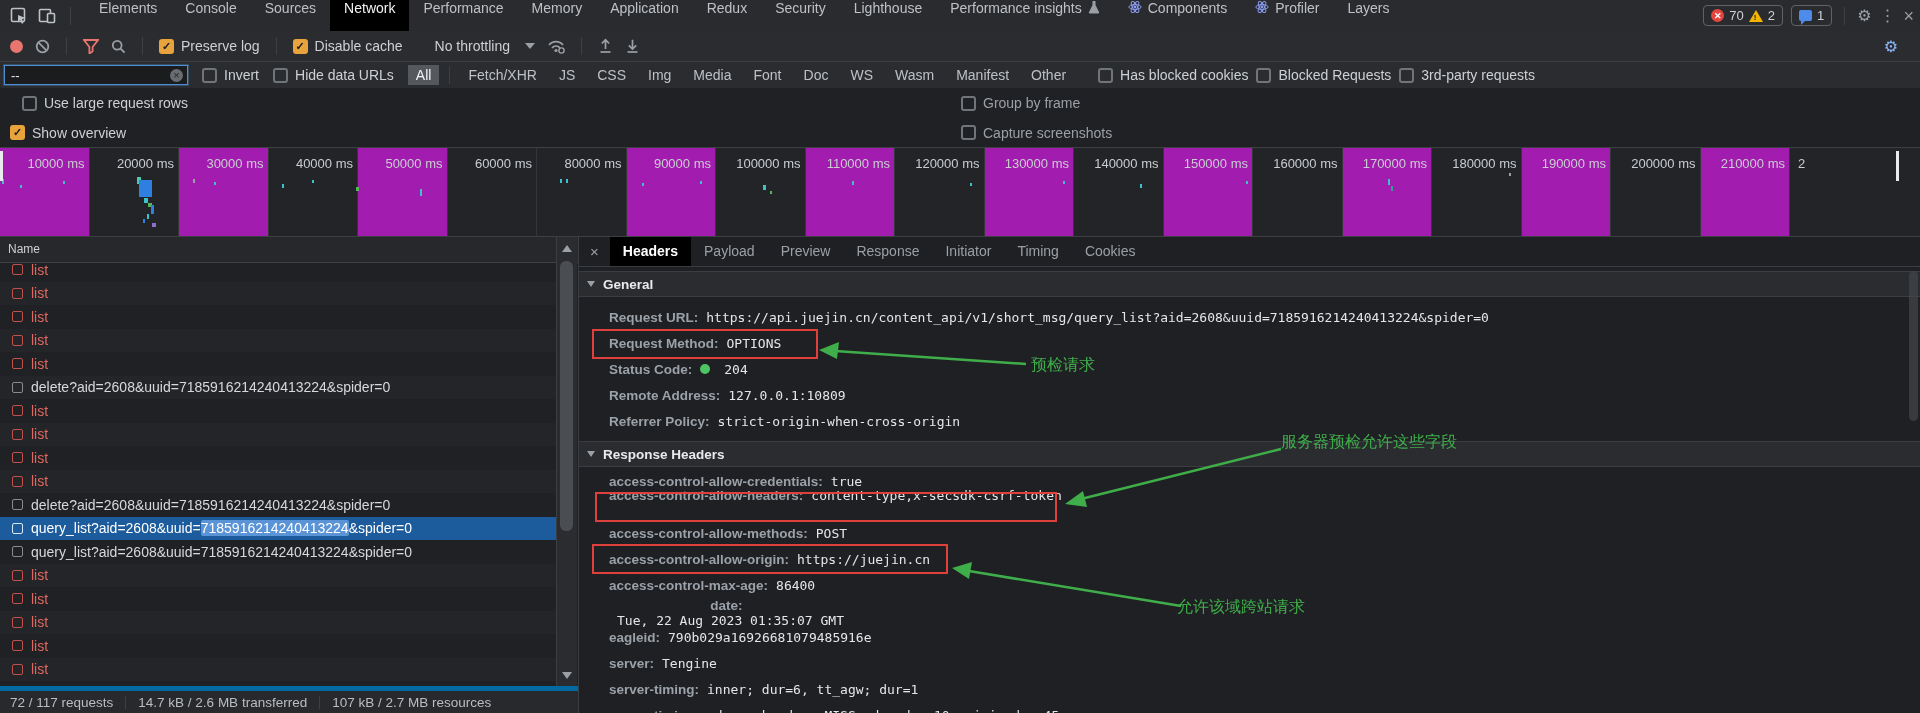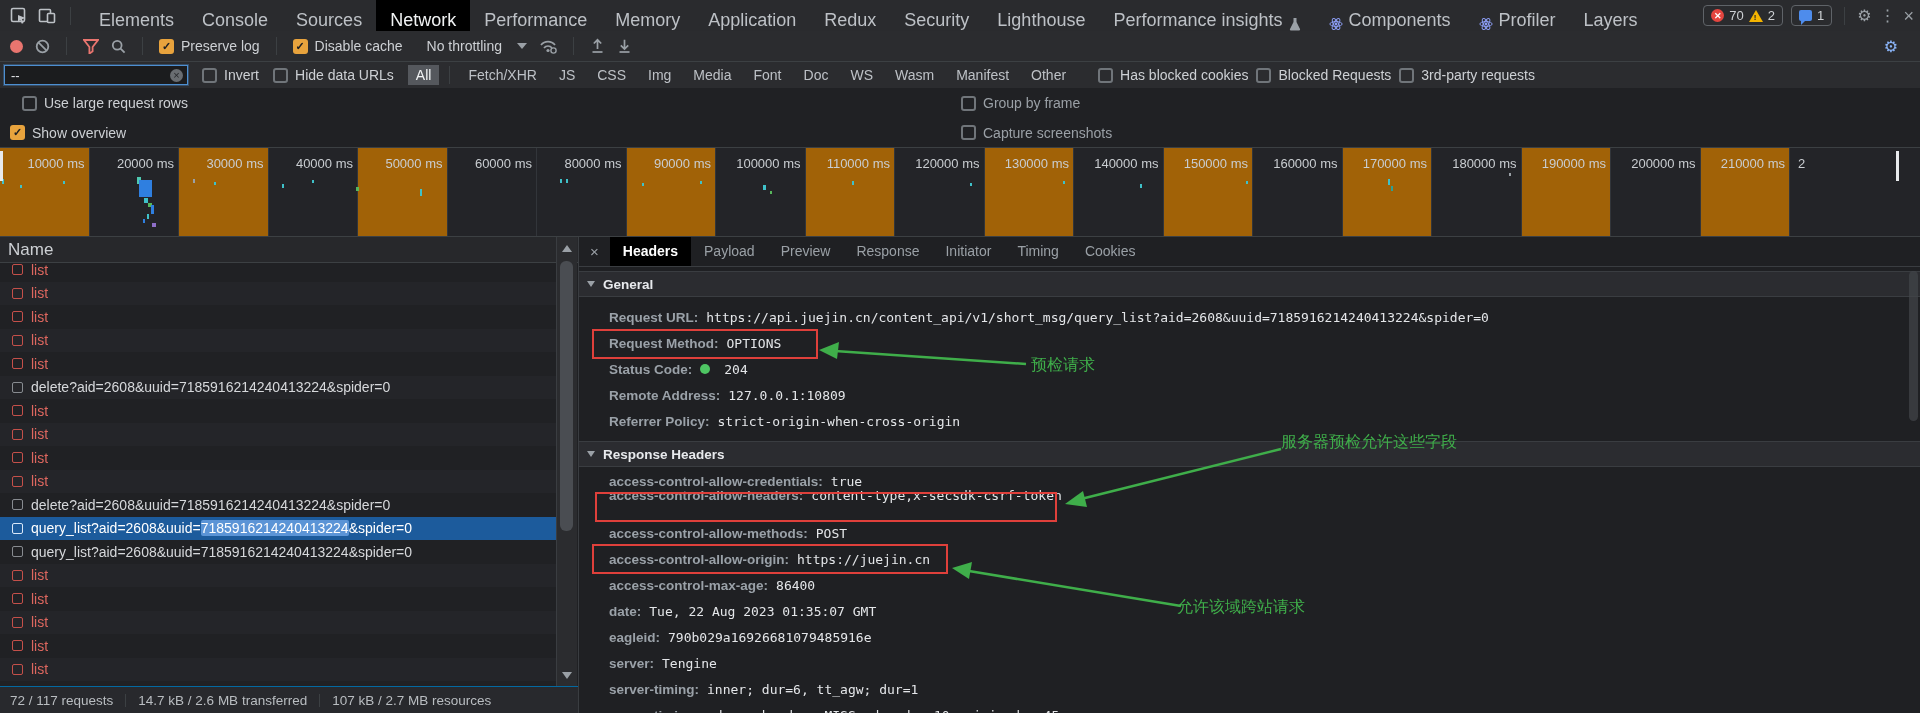--- a/index.html
+++ b/index.html
@@ -6,21 +6,21 @@
   #app{position:relative;width:1920px;height:713px;background:#202124;overflow:hidden;
        font-family:"Liberation Sans",sans-serif;color:#cdd0d4;-webkit-font-smoothing:antialiased;}
   .mono{font-family:"DejaVu Sans Mono",monospace;}
 
   
   #tabbar{position:absolute;left:0;top:0;width:1920px;height:31px;background:#2a2b2e;
           border-bottom:1px solid #3c4043;display:flex;align-items:center;}
   .lead-icons{display:flex;align-items:center;gap:10px;padding:0 10px;}
   .vdiv{width:1px;height:18px;background:#3c4043;margin:0 4px;}
   #main-tabs{display:flex;align-items:center;height:31px;}
-  .tab{display:flex;align-items:flex-end;gap:6px;padding:0 14px;height:31px;font-size:18px;color:#bdc1c6;cursor:default;}
+  .tab{display:flex;align-items:flex-start;gap:6px;padding:0 14px;height:31px;font-size:14px;color:#bdc1c6;cursor:default;}
   .tab.active{background:#000;color:#f1f3f4;}
   #tab-right{position:absolute;right:6px;top:0;height:31px;display:flex;align-items:center;gap:8px;}
   .badgebox{display:flex;align-items:center;gap:5px;border:1px solid #5f6368;border-radius:4px;
             padding:2px 7px;font-size:13px;color:#cdd0d4;}
   .errdot{width:13px;height:13px;border-radius:50%;background:#e4453f;color:#fff;font-size:9px;
           display:flex;align-items:center;justify-content:center;font-weight:bold;}
   .warntri{width:0;height:0;border-left:7px solid transparent;border-right:7px solid transparent;
            border-bottom:12px solid #f4b400;position:relative;}
   .warntri i{position:absolute;left:-2px;top:3px;font-style:normal;font-size:8px;color:#202124;font-weight:bold;}
   .bubble{width:13px;height:11px;background:#4e8cec;border-radius:2px;position:relative;}
@@ -54,42 +54,42 @@
   .optrow{position:absolute;left:0;width:1920px;height:30px;display:flex;align-items:center;font-size:14px;background:#202124;}
   #optrow1{top:88px;padding-left:12px;} #optrow2{top:118px;height:29px;}
   .optleft{margin-left:10px;}
   .optright{position:absolute;left:961px;}
 
   
   #overview{position:absolute;left:0;top:147px;width:1920px;height:90px;background:#1e1f22;
             border-top:1px solid #3c4043;border-bottom:1px solid #3c4043;box-sizing:border-box;}
   #ov-cells{display:flex;height:100%;}
   .ov-cell{width:89.5px;flex:none;border-right:1px solid #32353a;box-sizing:border-box;
-           font-size:13px;color:#c9cdd1;text-align:right;padding:8px 4px 0 0;background:#a16207;}
+           font-size:13px;color:#c9cdd1;text-align:right;padding:8px 4px 0 0;background:#a21caf;}
   .ov-cell.alt{background:#232428;}
   .ov-cell.partial{flex:1;text-align:left;padding-left:8px;border-right:none;}
   #ov-marks div{position:absolute;}
   .ov-handle{position:absolute;top:3px;width:3px;height:30px;background:#e8eaed;}
 
   
   #leftpanel{position:absolute;left:0;top:237px;width:578px;bottom:0;overflow:hidden;background:#202124;}
   #colhead{position:absolute;left:0;top:0;width:100%;height:26px;background:#27282b;border-bottom:1px solid #3c4043;
-           box-sizing:border-box;font-size:17px;color:#cdd0d4;line-height:25px;padding-left:8px;z-index:3;}
+           box-sizing:border-box;font-size:12px;color:#cdd0d4;line-height:25px;padding-left:8px;z-index:3;}
   #req-rows{position:absolute;left:0;top:0;width:558px;bottom:27px;overflow:hidden;}
   .row{position:absolute;left:0;width:100%;height:23.5px;display:flex;align-items:center;gap:8px;
        padding-left:12px;box-sizing:border-box;font-size:14px;color:#d6d8db;background:#202124;}
   .row.alt{background:#242529;}
   .row.err{color:#de675f;}
   .row.sel{background:#1c5b9c;color:#fff;}
   .sq{width:11px;height:11px;border:1.5px solid #878b90;border-radius:2px;box-sizing:border-box;flex:none;}
   .err .sq{border-color:#c4504a;}
   .sel .sq{border-color:#d8e7f9;}
   .rowlabel{white-space:nowrap;overflow:hidden;}
   .hl{background:#5b94d6;color:#fff;border-radius:2px;}
-  #summary{position:absolute;left:0;bottom:0;width:578px;height:27px;background:#28292d;border-top:1px solid #0369a1;
+  #summary{position:absolute;left:0;bottom:0;width:578px;height:27px;background:#28292d;border-top:5px solid #0369a1;
            box-sizing:border-box;display:flex;align-items:center;font-size:13.5px;color:#b9bdc1;padding-left:10px;z-index:4;}
   #summary .vdiv{height:13px;margin:0 12px;}
   #lscroll{position:absolute;right:1px;top:0;bottom:27px;width:20px;background:#2b2c2f;border-left:1px solid #3a3d41;z-index:5;}
   .sbtn{position:absolute;left:0;width:100%;height:18px;display:flex;align-items:center;justify-content:center;}
   .tri-up{width:0;height:0;border-left:5px solid transparent;border-right:5px solid transparent;border-bottom:7px solid #9aa0a6;}
   .tri-dn{width:0;height:0;border-left:5px solid transparent;border-right:5px solid transparent;border-top:7px solid #9aa0a6;}
   #lthumb{position:absolute;left:3px;top:24px;width:13px;height:270px;background:#4a4d52;border-radius:6px;}
 
   
   #rightpanel{position:absolute;left:578px;top:237px;right:0;bottom:0;background:#1f2023;border-left:1px solid #3a3d41;overflow:hidden;}
@@ -240,21 +240,21 @@
     <span class="vdiv"></span>
     <label class="cblabel">
       <span class="cb on">✓</span>
       <span>Preserve log</span>
     </label>
     <span class="vdiv"></span>
     <label class="cblabel">
       <span class="cb on">✓</span>
       <span>Disable cache</span>
     </label>
-    <span class="cblabel" style="margin-left:12px">
+    <span class="cblabel" style="margin-left:20px">
       <span>No throttling</span>
       <span class="caret"></span>
     </span>
     <span>
       <svg width="18" height="16" viewBox="0 0 18 16">
           <path d="M2 7 a9 9 0 0 1 14 0" fill="none" stroke="#9aa0a6" stroke-width="1.7"></path>
           <path d="M5 10 a5 5 0 0 1 8 0" fill="none" stroke="#9aa0a6" stroke-width="1.7"></path>
           <circle cx="9" cy="12.5" r="1.6" fill="#9aa0a6"></circle>
           <circle cx="14.5" cy="12.5" r="2.6" fill="none" stroke="#9aa0a6" stroke-width="1.4"></circle>
         </svg>
@@ -556,21 +556,21 @@
           <span class="hval mono">POST</span>
         </div>
         <div class="hrow" style="top: 309px; text-align: right;">
           <span class="hkey">access-control-allow-origin:</span>
           <span class="hval mono">https://juejin.cn</span>
         </div>
         <div class="hrow" style="top: 335px;">
           <span class="hkey">access-control-max-age:</span>
           <span class="hval mono">86400</span>
         </div>
-        <div class="hrow" style="top: 361px;">
+        <div class="hrow" style="top: 361px; flex-direction: column;">
           <span class="hkey">date:</span>
           <span class="hval mono">Tue, 22 Aug 2023 01:35:07 GMT</span>
         </div>
         <div class="hrow" style="top: 387px;">
           <span class="hkey">eagleid:</span>
           <span class="hval mono">790b029a16926681079485916e</span>
         </div>
         <div class="hrow" style="top: 413px;">
           <span class="hkey">server:</span>
           <span class="hval mono">Tengine</span>

